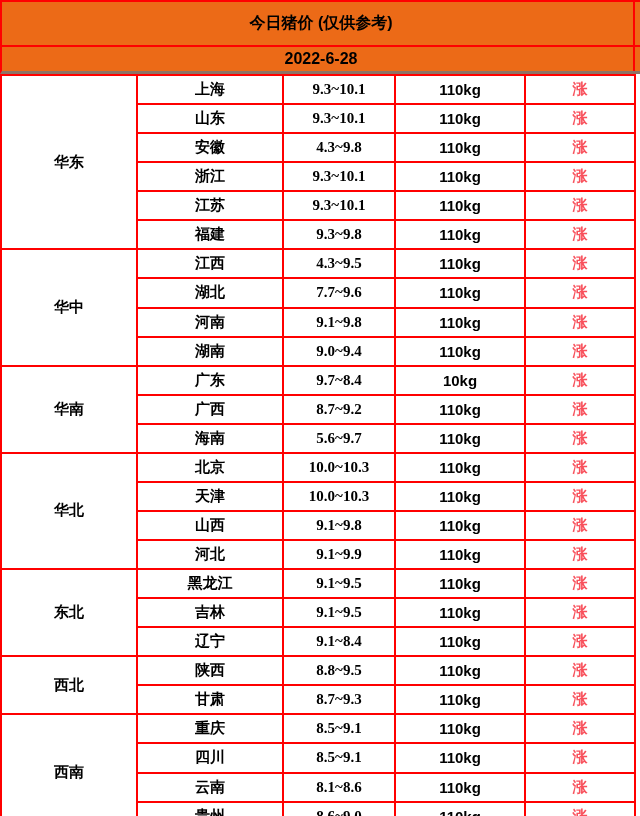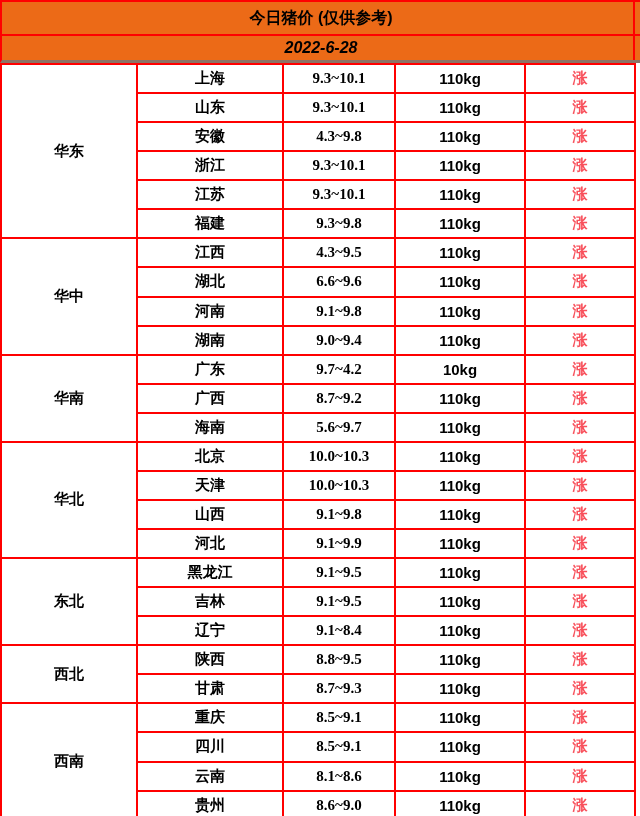--- a/index.html
+++ b/index.html
@@ -20,30 +20,29 @@
     border-left: 2px solid var(--border, #ff0000);
     border-bottom: 3px solid var(--header-shadow, #8d7365);
   }
   .header::after {
     content: "";
     position: absolute;
     top: 0; bottom: 0; right: 5px; width: 2px;
     background: var(--border, #ff0000);
   }
   .title-row {
-    height: 34px;
+    height: 45px;
     border-bottom: 2px solid var(--border, #ff0000);
     display: flex; align-items: center; justify-content: center;
     font-size: 16px;
   }
   .date-row {
     height: 24px;
     display: flex; align-items: center; justify-content: center;
     font-size: 16px;
-    font-style: italic;
   }
 
   
   table.price-table {
     width: 634px;
     height: 758px;
     border-collapse: collapse;
     table-layout: fixed;
     background: #ffffff;
   }
@@ -123,40 +122,40 @@
         </tr>
         <tr>
           <td rowspan="4" class="region">华中</td>
           <td class="province">江西</td>
           <td class="price">4.3~9.5</td>
           <td class="weight">110kg</td>
           <td class="trend">涨</td>
         </tr>
         <tr>
           <td class="province">湖北</td>
-          <td class="price">6.6~9.6</td>
+          <td class="price">7.7~9.6</td>
           <td class="weight">110kg</td>
           <td class="trend">涨</td>
         </tr>
         <tr>
           <td class="province">河南</td>
           <td class="price">9.1~9.8</td>
           <td class="weight">110kg</td>
           <td class="trend">涨</td>
         </tr>
         <tr>
           <td class="province">湖南</td>
           <td class="price">9.0~9.4</td>
           <td class="weight">110kg</td>
           <td class="trend">涨</td>
         </tr>
         <tr>
           <td rowspan="3" class="region">华南</td>
           <td class="province">广东</td>
-          <td class="price">9.7~4.2</td>
+          <td class="price">9.7~8.4</td>
           <td class="weight">10kg</td>
           <td class="trend">涨</td>
         </tr>
         <tr>
           <td class="province">广西</td>
           <td class="price">8.7~9.2</td>
           <td class="weight">110kg</td>
           <td class="trend">涨</td>
         </tr>
         <tr>

